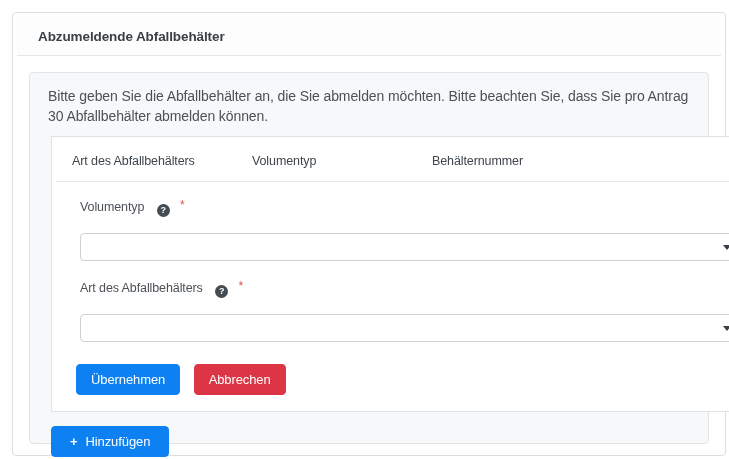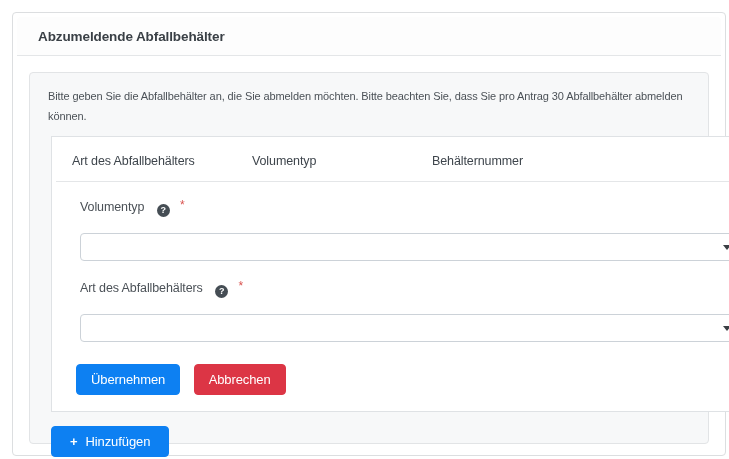--- a/index.html
+++ b/index.html
@@ -34,21 +34,21 @@
   }
   .card-body { padding: 8px; }
   .panel {
     background: #f7f8f9;
     border: 1px solid #e2e4e6;
     border-radius: 4px;
     height: 372px;
     padding: 10px 17px 17px 17px;
   }
   .description {
-    font-size: 11px;
+    font-size: 14px;
     color: #4b5157;
     line-height: 20px;
     letter-spacing: -0.1px;
     margin: 3px 0 10px 1px;
     max-width: 662px;
   }
   .table-box {
     background: #ffffff;
     border: 1px solid #dfe2e5;
     width: 721px;

